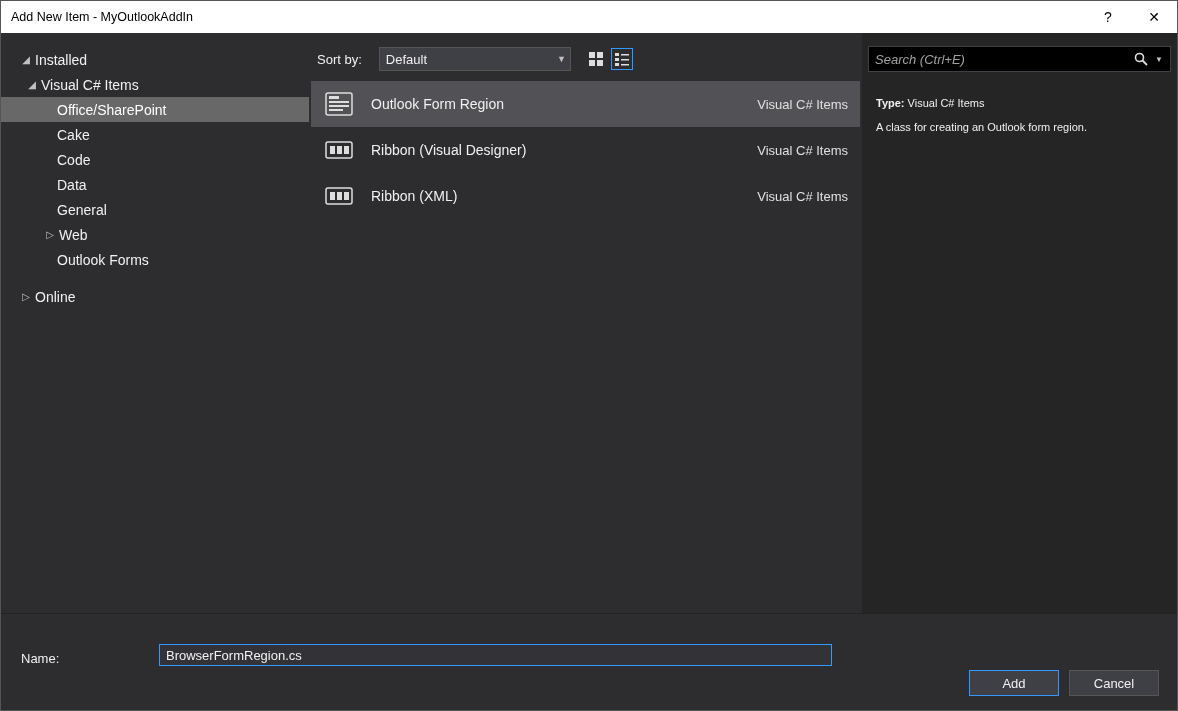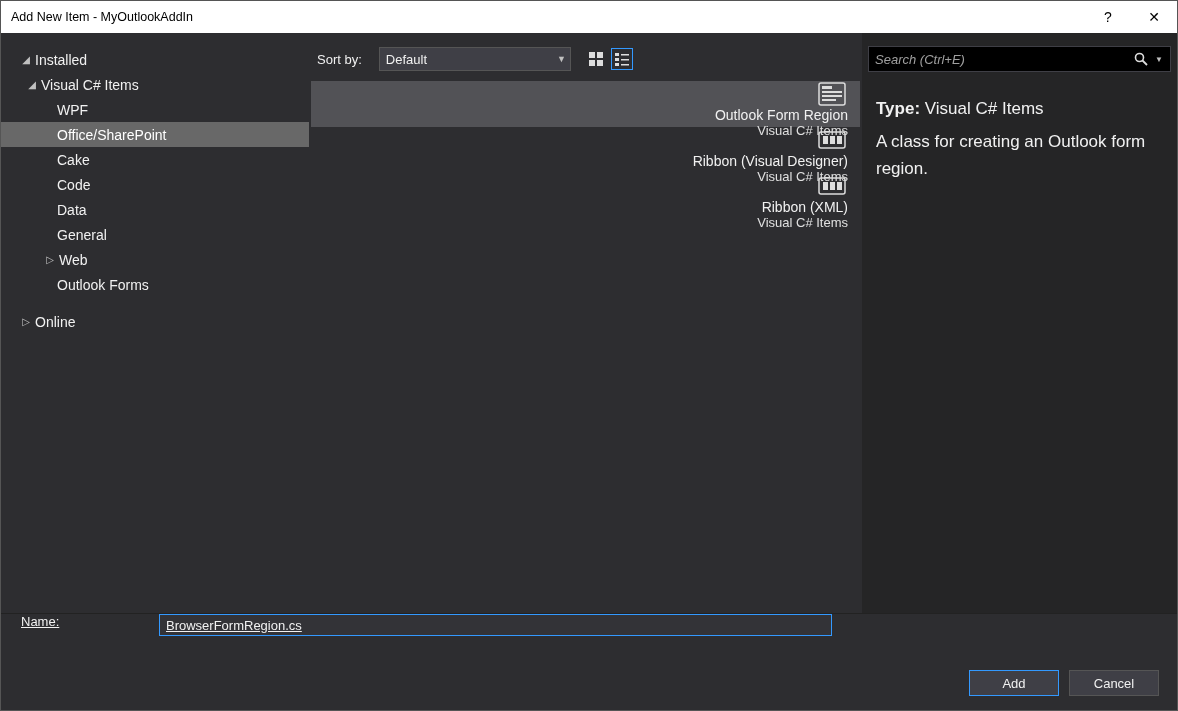--- a/index.html
+++ b/index.html
@@ -139,23 +139,23 @@
   }
   
   .item-list {
     flex: 1;
     overflow: auto;
     padding: 0 2px;
   }
   .item-row {
     height: 46px;
     display: flex;
-    align-items: flex-end;
+    align-items: center;
     padding: 0 12px 0 12px;
-    flex-direction: column;
+    gap: 16px;
   }
   .item-row.selected {
     background: #525256;
   }
   .item-icon {
     width: 32px; height: 26px;
     display: flex; align-items: center; justify-content: center;
     flex-shrink: 0;
   }
   .item-title {
@@ -188,35 +188,34 @@
   .search-icon {
     width: 26px; display:flex; align-items:center; justify-content:center;
     font-size: 14px; color: #ddd; font-style: normal;
   }
   .search-dd {
     width: 10px; font-size: 8px; color: #c0c0c0;
     display:flex; align-items:center; justify-content:center;
   }
   .detail-pane {
     padding: 10px 14px 0 14px;
-    font-size: 17px;
+    font-size: 11px;
     line-height: 1.6;
   }
   .detail-pane .label { font-weight: 600; }
   
   .bottom {
     background: #2d2d30;
     border-top: 1px solid #222;
   }
   .name-row {
-    display: flex; align-items: flex-start;
+    display: flex; align-items: flex-end;
     height: 52px;
     padding: 0 20px;
     gap: 18px;
-    text-decoration: underline;
   }
   .name-row .lbl { width: 120px; color: var(--text);}
   .name-input {
     width: 673px; height: 17px;
     background: #333337;
     border: 1px solid #3399ff;
     color: var(--text);
     padding: 10px 6px;
     font-family: inherit; font-size: 13px;
     outline: none;
@@ -255,23 +254,20 @@
 
     <div class="sidebar">
       <div class="tree">
         <div class="tree-item">
           <span class="arrow">◢</span>
           <span class="label">Installed</span>
         </div>
         <div class="tree-item indent1">
           <span class="arrow">◢</span>
           <span class="label">Visual C# Items</span>
-        </div>
-        <div class="tree-item indent2">
-          <span class="label">WPF</span>
         </div>
         <div class="tree-item indent2 selected">
           <span class="label">Office/SharePoint</span>
         </div>
         <div class="tree-item indent2">
           <span class="label">Cake</span>
         </div>
         <div class="tree-item indent2">
           <span class="label">Code</span>
         </div>

